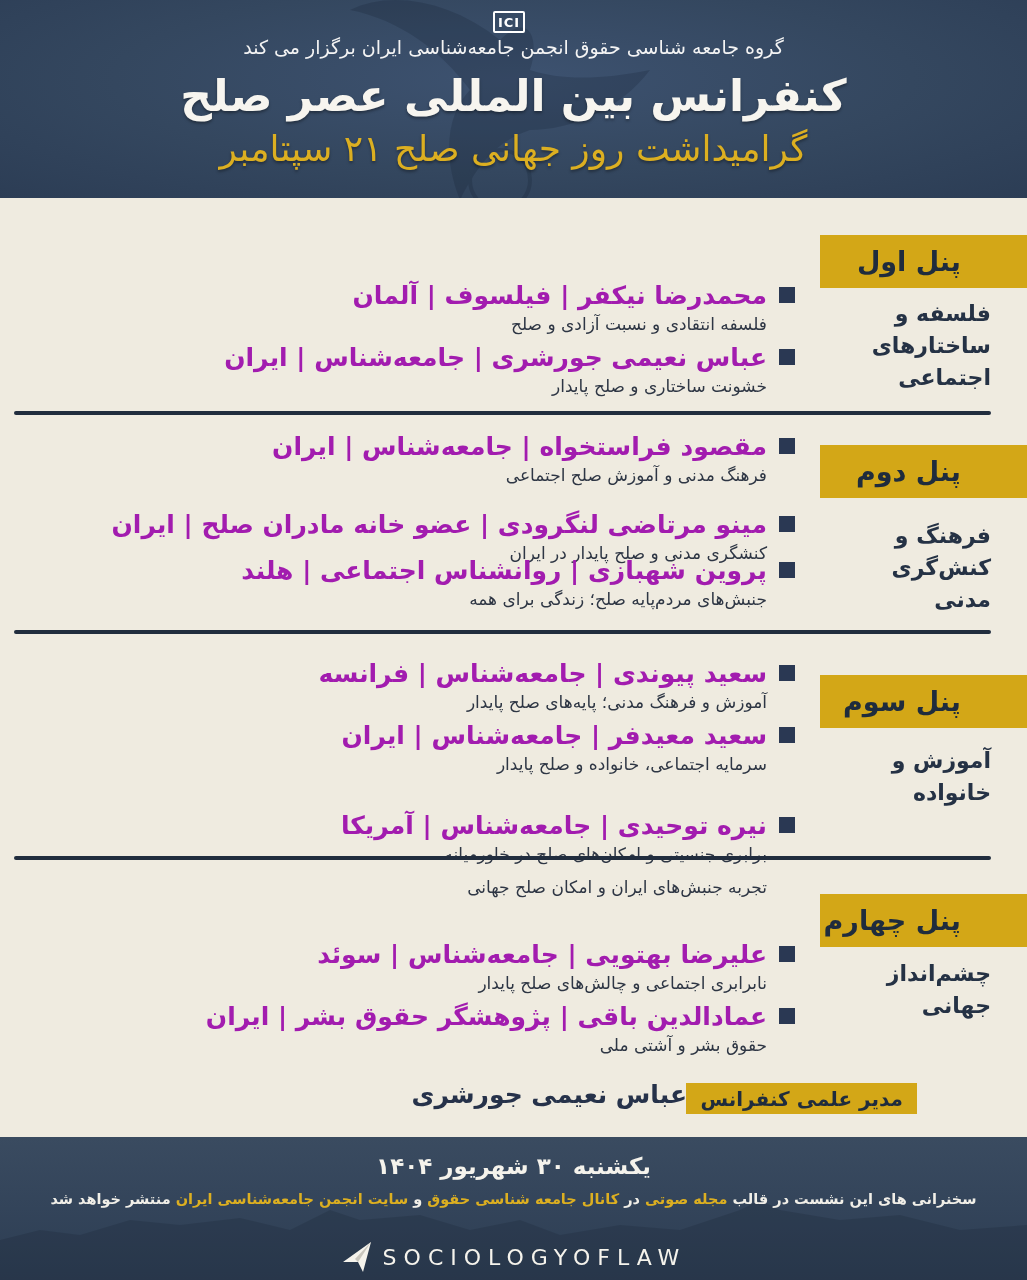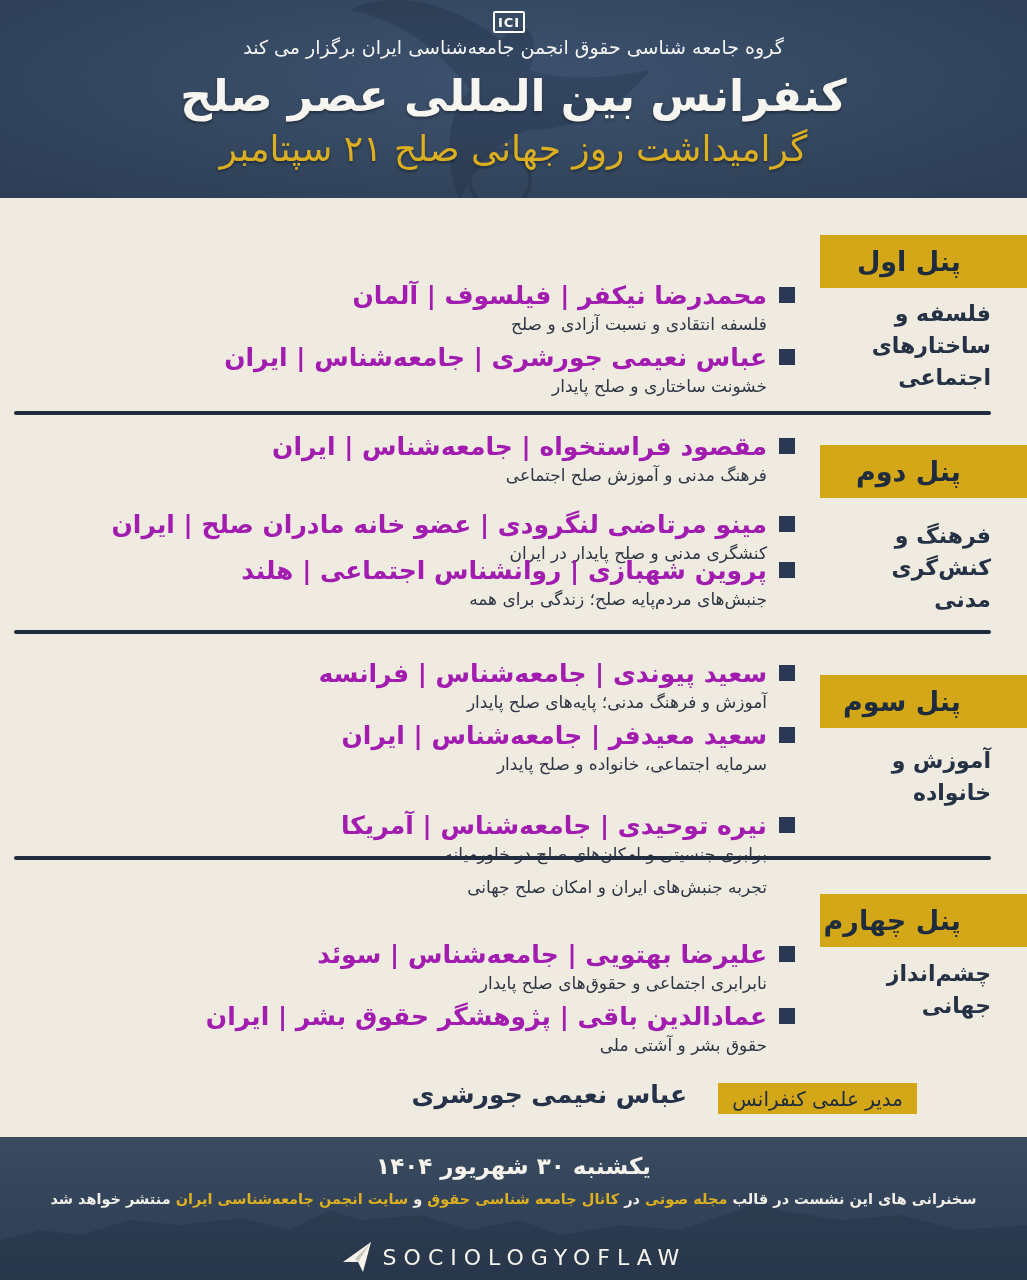--- a/index.html
+++ b/index.html
@@ -74,21 +74,21 @@
   }
   .divider {
     position: absolute; left: 14px; width: 977px; height: 4px;
     background: #212d3e; border-radius: 2px;
   }
 
   
   .director-label {
     position: absolute; right: 110px; top: 1083px; height: 31px;
     background: #d3a717; color: #1f2c3d;
-    font-size: 20px; padding: 0 14px; display: flex; align-items: center;
+    font-size: 20px; padding: 0 14px; display: flex; align-items: center; font-weight: bold;
   }
   .director-name {
     position: absolute; right: 340px; top: 1080px;
     font-size: 25px; font-weight: bold; color: #26324a; white-space: nowrap;
   }
 
   
   .footer {
     position: absolute; left: 0; top: 1137px; width: 1027px; height: 143px;
     background: linear-gradient(180deg, #3a4b60 0%, #33445a 50%, #2d3d52 100%);
@@ -215,21 +215,21 @@
   <div>جهانی</div>
 </div>
 <div class="speaker" style="top:875px;">
   <div class="topic">تجربه جنبش‌های ایران و امکان صلح جهانی</div>
 </div>
 <div class="speaker" style="top:937px;">
   <div class="name-row">
       <span class="bullet"></span>
       <span>علیرضا بهتویی | جامعه‌شناس | سوئد</span>
     </div>
-  <div class="topic">نابرابری اجتماعی و حقوق‌های صلح پایدار</div>
+  <div class="topic">نابرابری اجتماعی و چالش‌های صلح پایدار</div>
 </div>
 <div class="speaker" style="top:999px;">
   <div class="name-row">
       <span class="bullet"></span>
       <span>عمادالدین باقی | پژوهشگر حقوق بشر | ایران</span>
     </div>
   <div class="topic">حقوق بشر و آشتی ملی</div>
 </div>
 
 <div class="director-label">مدیر علمی کنفرانس</div>

